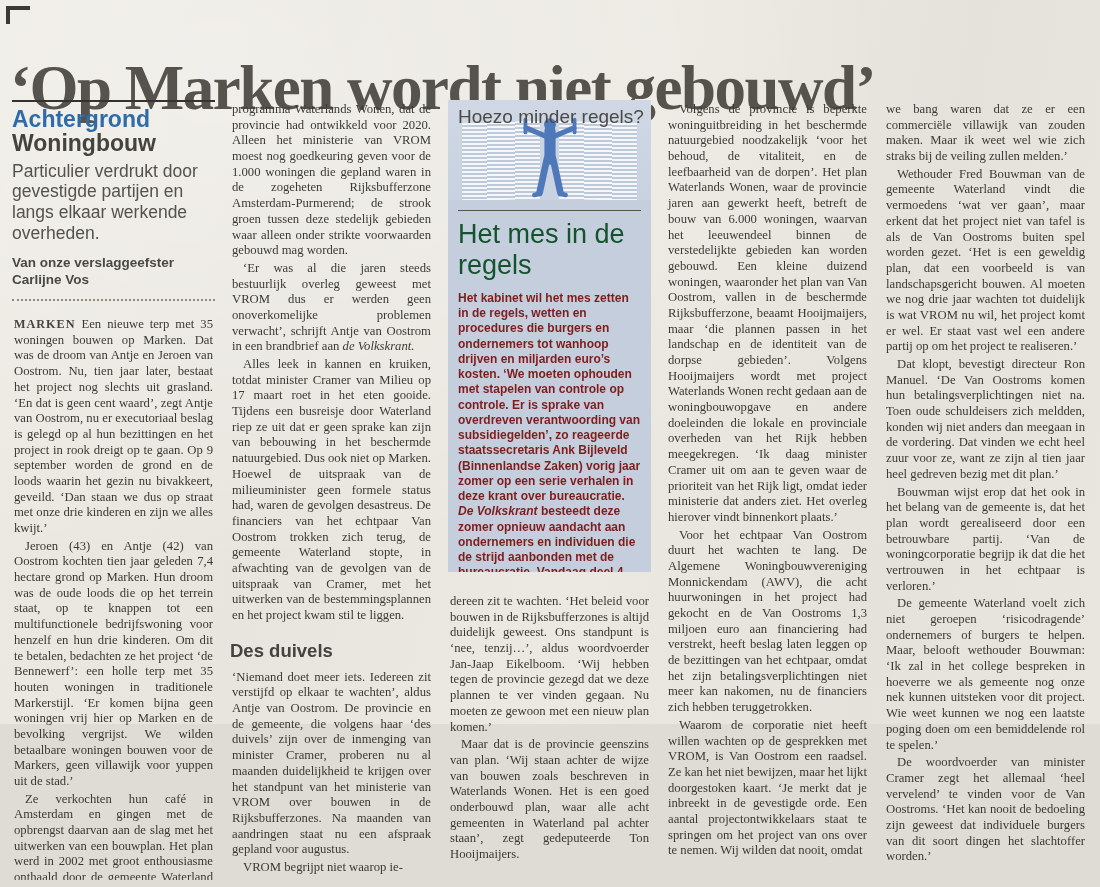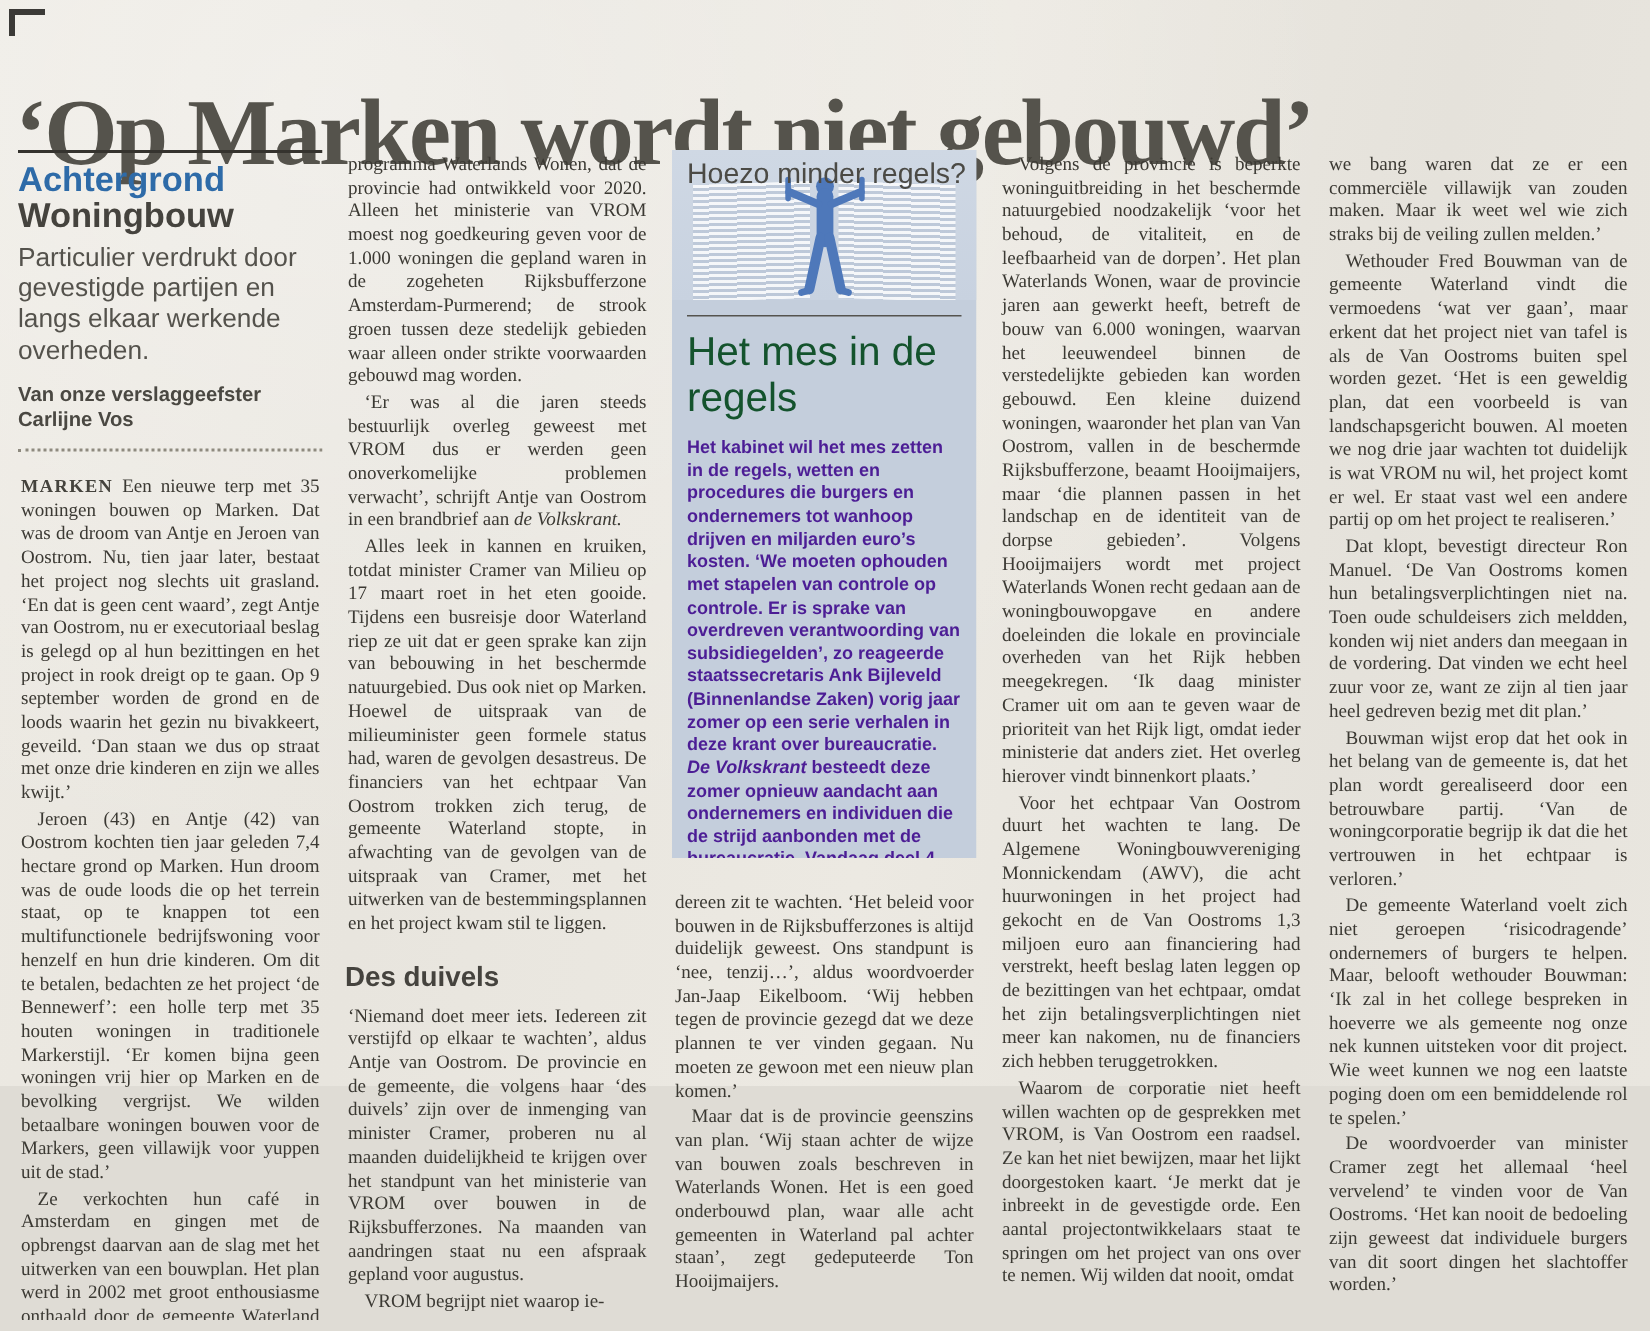--- a/index.html
+++ b/index.html
@@ -56,21 +56,21 @@
     opacity:.9;}
   .stack.left{left:14px;transform:skewY(-2deg);}
   .stack.right{right:14px;transform:skewY(2deg);}
   .sb-figure{position:absolute;left:50%;bottom:2px;transform:translateX(-50%);}
   .sb-image-title{position:absolute;left:10px;top:6px;
     font-family:"Liberation Sans",sans-serif;font-size:19px;color:#4b4a45;text-align:center;}
   .sb-rule{border-top:1.5px solid #55534e;margin:10px 0 8px 0;}
   .sb-heading{font-family:"Liberation Sans",sans-serif;font-weight:normal;
     font-size:27px;color:#14532d;margin:0 0 10px 0;}
   .sb-body{font-family:"Liberation Sans",sans-serif;font-weight:bold;
-    font-size:12px;line-height:1.27;color:#4c1d95;margin:0;text-align:left;}
+    font-size:12px;line-height:1.27;color:#7f1d1d;margin:0;text-align:left;}
   .sb-body + .sb-body{margin-top:0;}
 </style>
 </head>
 <body>
 
 <div class="page">
   <div class="corner-mark"></div>
 
   <h1 class="headline">‘Op Marken wordt niet gebouwd’</h1>
 

